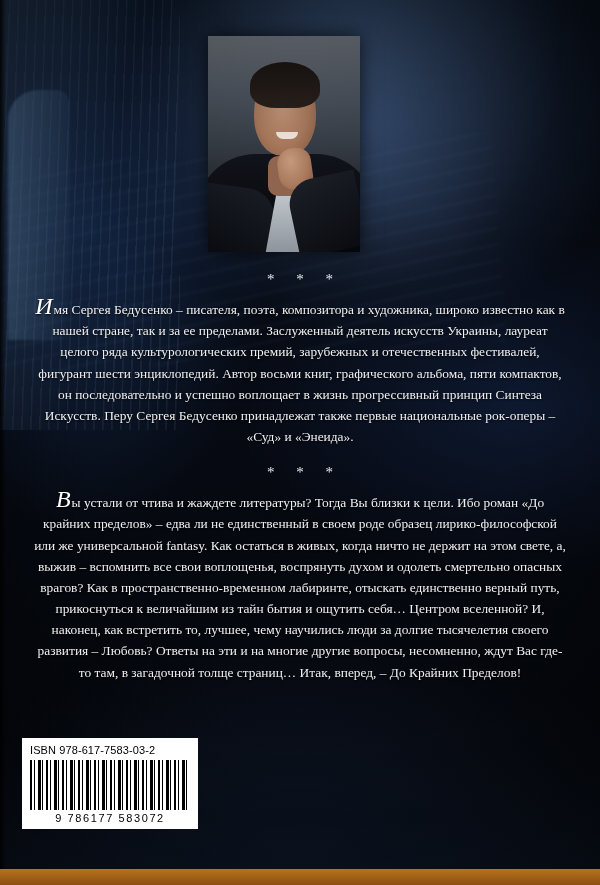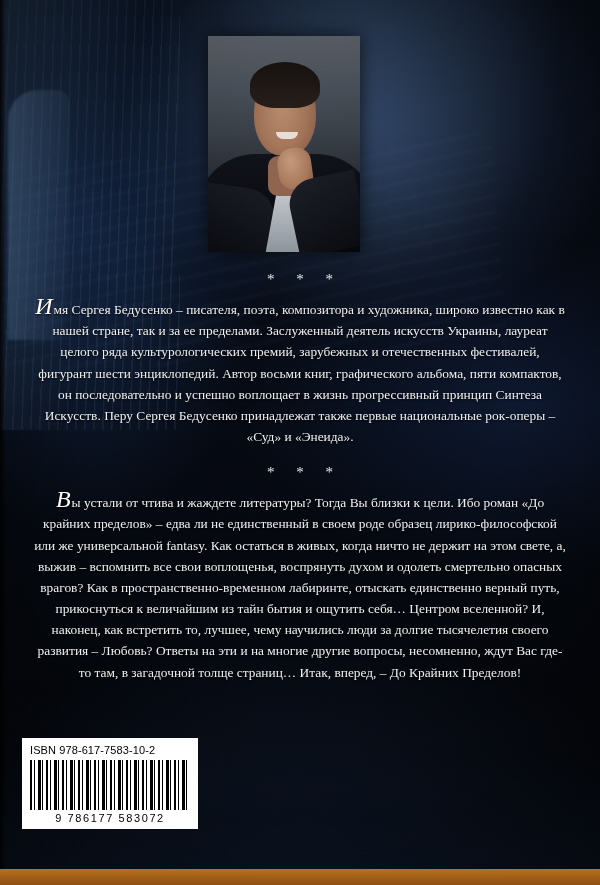--- a/index.html
+++ b/index.html
@@ -288,19 +288,19 @@
 
     <p class="para"><span class="dropcap">И</span><span>мя Сергея Бедусенко – писателя, поэта, композитора и художника, широко известно как в нашей стране, так и за ее пределами. Заслуженный деятель искусств Украины, лауреат целого ряда культурологических премий, зарубежных и отечественных фестивалей, фигурант шести энциклопедий. Автор восьми книг, графического альбома, пяти компактов, он последовательно и успешно воплощает в жизнь прогрессивный принцип Синтеза Искусств. Перу Сергея Бедусенко принадлежат также первые национальные рок-оперы – «Суд» и «Энеида».</span></p>
 
     <p class="stars">* * *</p>
 
     <p class="para second"><span class="dropcap">В</span><span>ы устали от чтива и жаждете литературы? Тогда Вы близки к цели. Ибо роман «До крайних пределов» – едва ли не единственный в своем роде образец лирико-философской или же универсальной fantasy. Как остаться в живых, когда ничто не держит на этом свете, а, выжив – вспомнить все свои воплощенья, воспрянуть духом и одолеть смертельно опасных врагов? Как в пространственно-временном лабиринте, отыскать единственно верный путь, прикоснуться к величайшим из тайн бытия и ощутить себя… Центром вселенной? И, наконец, как встретить то, лучшее, чему научились люди за долгие тысячелетия своего развития – Любовь? Ответы на эти и на многие другие вопросы, несомненно, ждут Вас где-то там, в загадочной толще страниц… Итак, вперед, – До Крайних Пределов!</span></p>
 
   </div>
 
   <div class="barcode-box">
-    <div class="isbn-text">ISBN 978-617-7583-10-2</div>
+    <div class="isbn-text">ISBN 978-617-7583-03-2</div>
     <div class="bars"></div>
     <div class="barcode-digits">9 786177 583072</div>
   </div>
 
   <div class="bottom-strip"></div>
 </div>
 
 </body></html>

